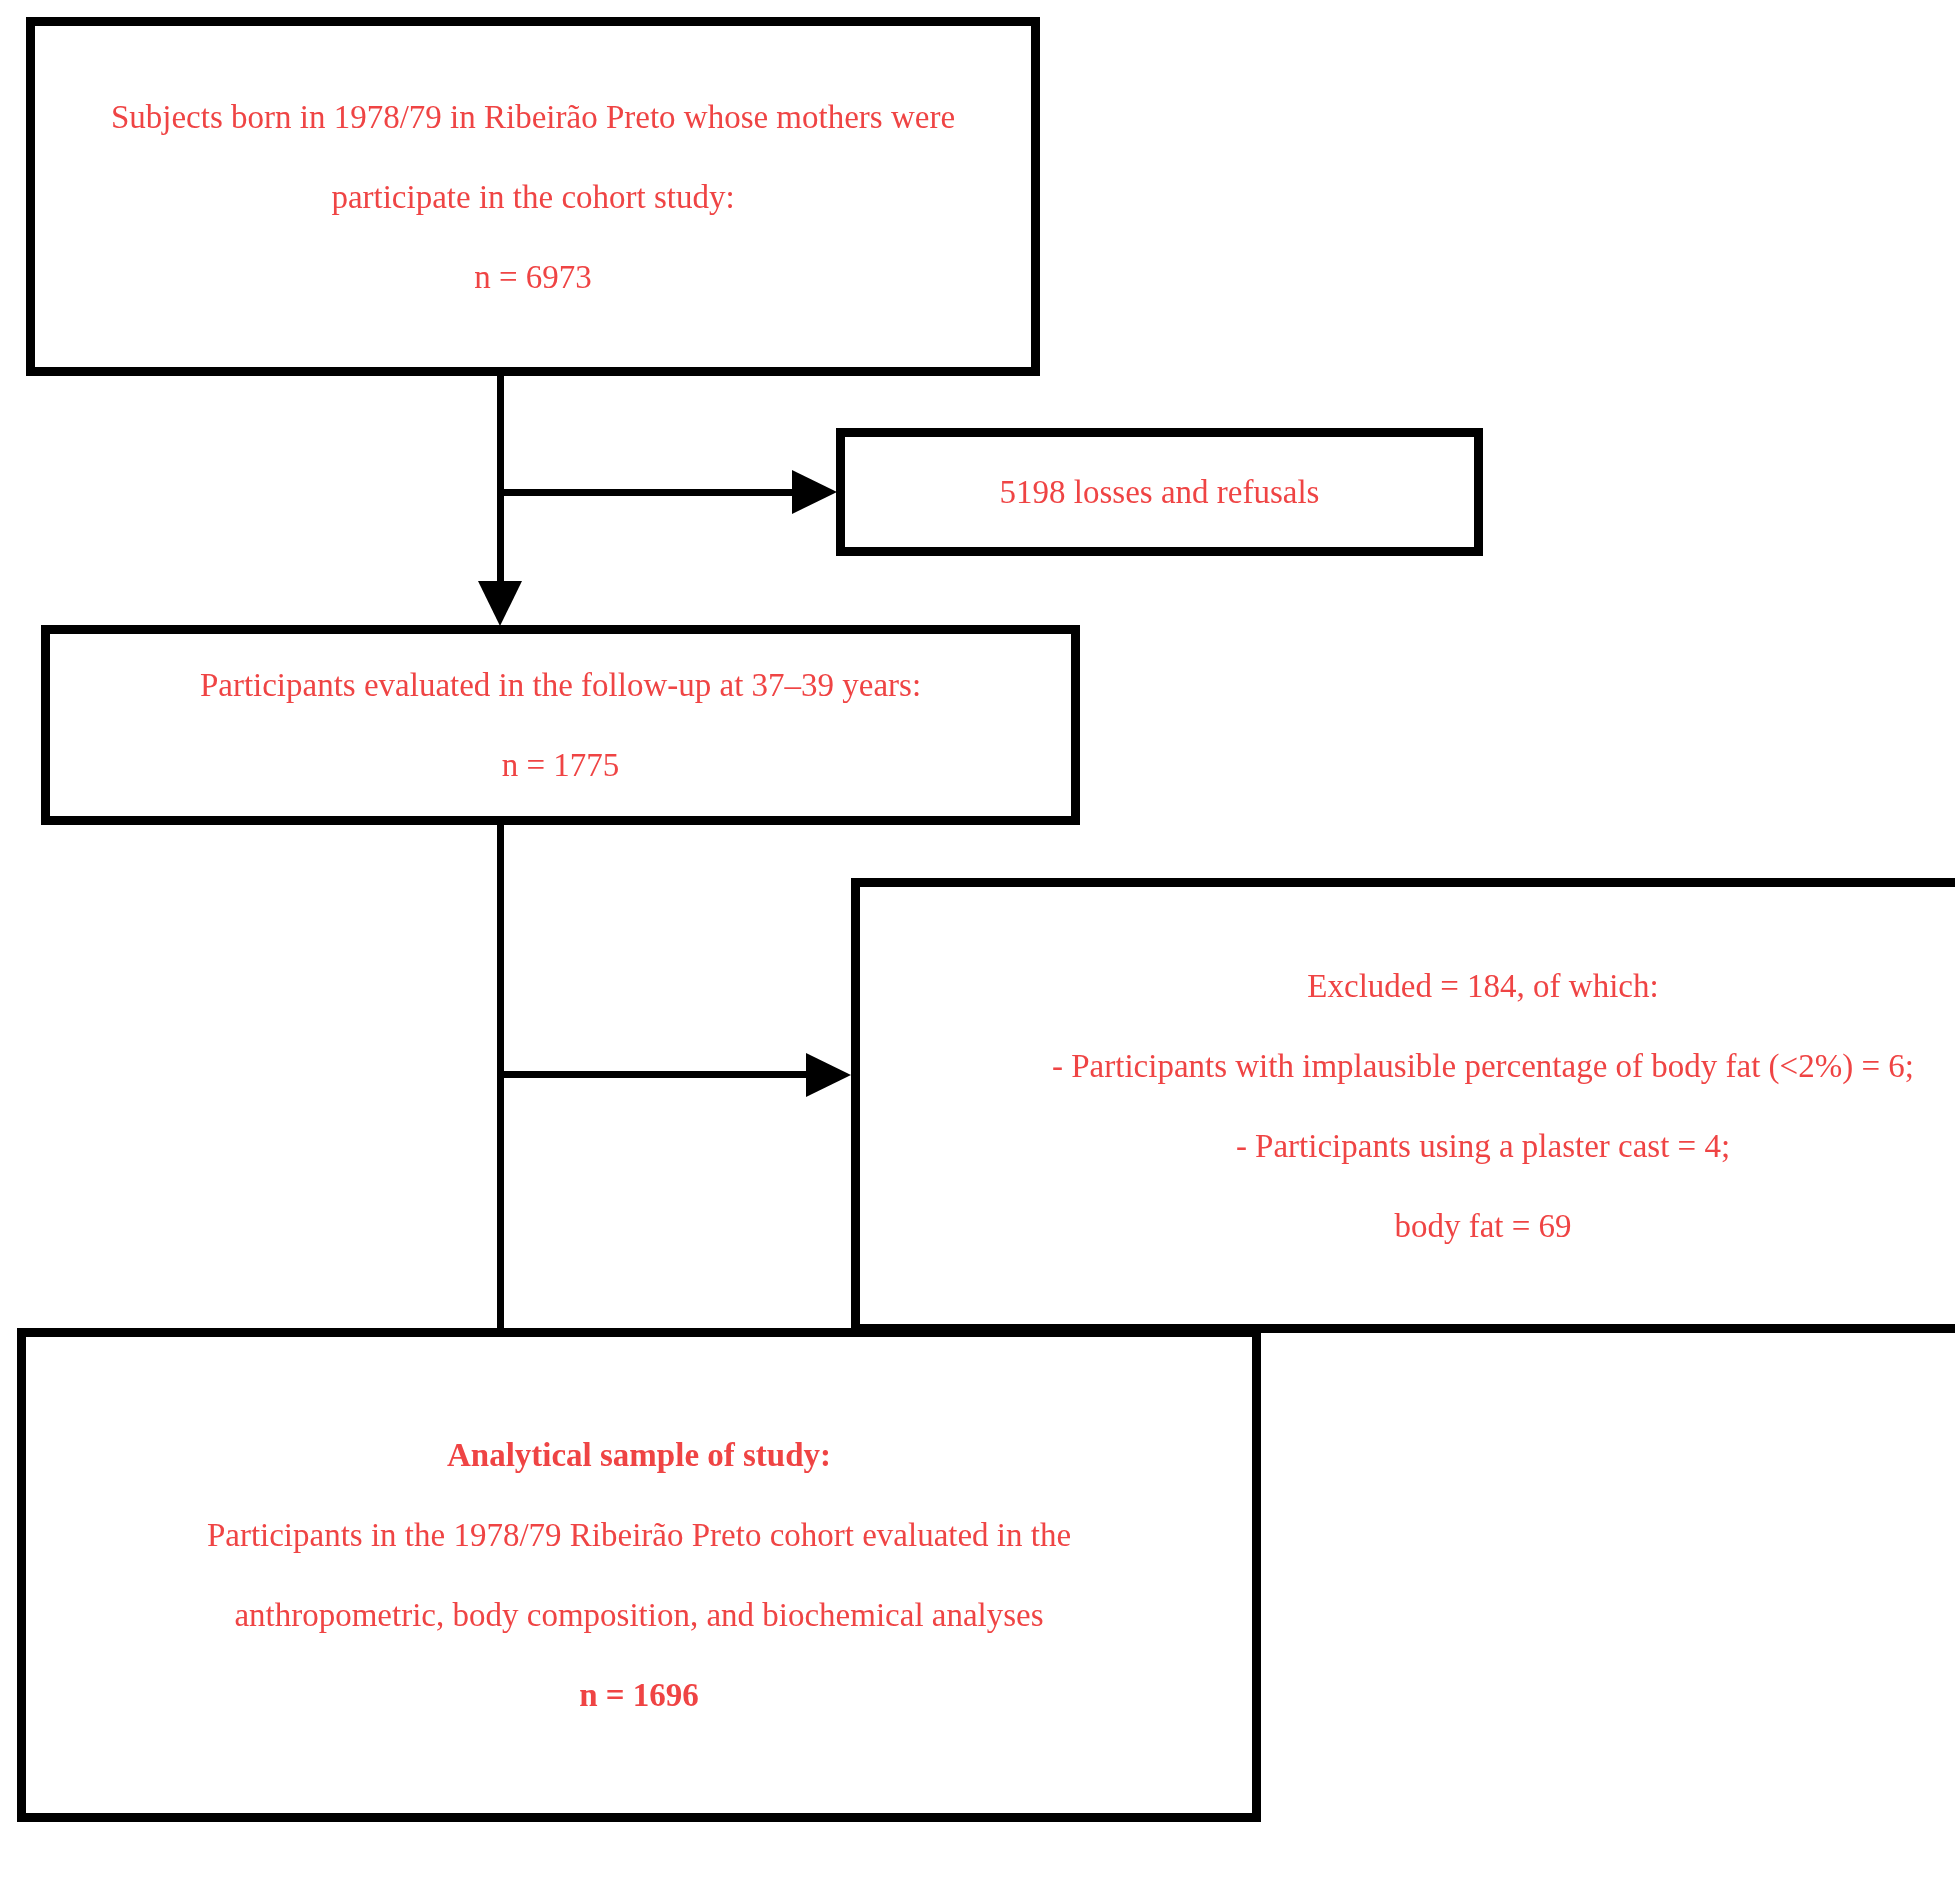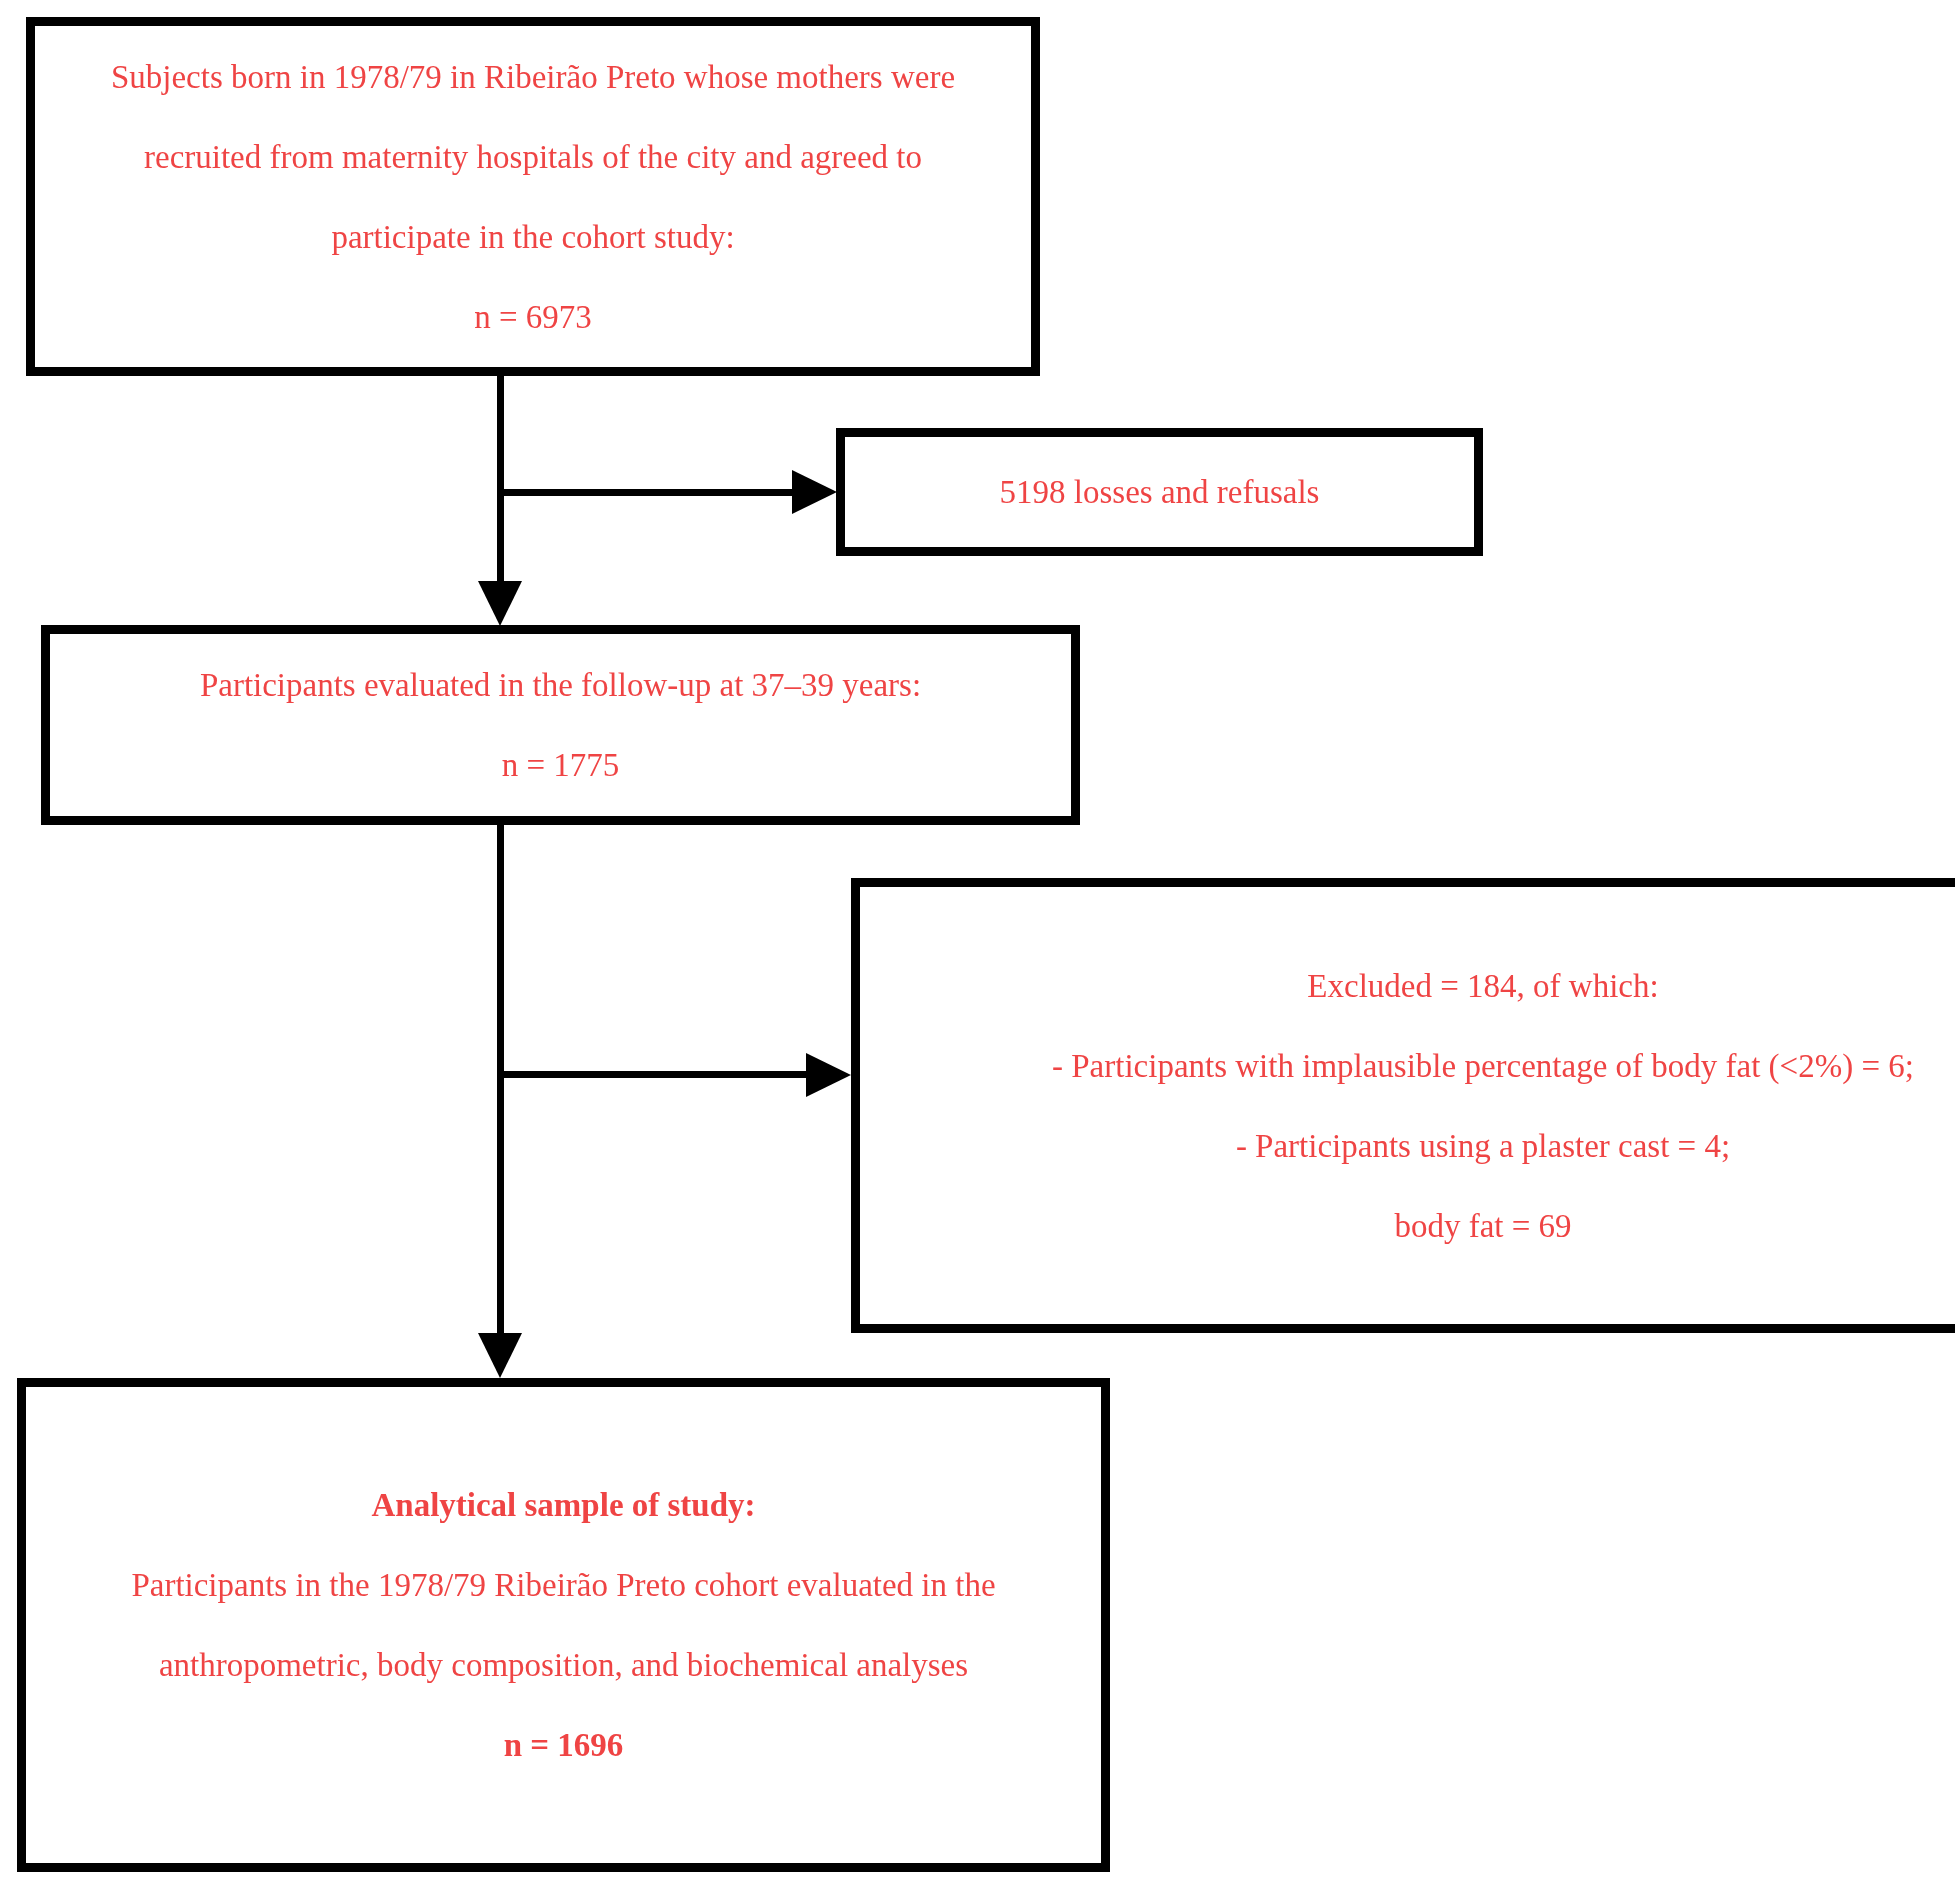--- a/index.html
+++ b/index.html
@@ -50,40 +50,39 @@
     border-top: 22px solid transparent;
     border-bottom: 22px solid transparent;
     border-left: 45px solid #000000;
   }
 
   
   #box-enrollment { left: 26px;   top: 17px;   width: 1014px; height: 359px; }
   #box-losses     { left: 836px; top: 428px;  width: 647px; height: 128px; text-align: center; }
   #box-followup   { left: 41px;   top: 625px; width: 1039px; height: 200px; text-align: center; }
   #box-excluded   { left: 851px; top: 878px; width: 1264px; height: 455px; }
-  #box-analytical { left: 17px;   top: 1378px; width: 1093px; height: 494px; }
+  #box-analytical { left: 17px;   top: 1328px; width: 1244px; height: 494px; }
 
   
   #stem1        { left: 497px;  top: 376px;  width: 7px;  height: 207px; }
   #stem1-head   { left: 478px;  top: 581px; }
   #branch1      { left: 497px;  top: 489px;  width: 299px; height: 7px; }
   #branch1-head { left: 792px; top: 470px; }
   #stem2        { left: 497px;  top: 825px; width: 7px;  height: 510px; }
   #stem2-head   { left: 478px;  top: 1333px; }
   #branch2      { left: 497px;  top: 1071px; width: 310px; height: 7px; }
   #branch2-head { left: 806px; top: 1053px; }
 </style>
 </head>
 <body>
 
 <div id="canvas">
 
   <div class="flowbox" id="box-enrollment">
     <div class="box-line">Subjects born in 1978/79 in Ribeirão Preto whose mothers were</div>
-    <div class="box-line">recruited from maternity hospitals of the city and agreed to</div>
     <div class="box-line">participate in the cohort study:</div>
     <div class="box-line">n = 6973</div>
   </div>
 
   <div class="conn-line" id="stem1"></div>
   <div class="arrowhead-down" id="stem1-head"></div>
   <div class="conn-line" id="branch1"></div>
   <div class="arrowhead-right" id="branch1-head"></div>
 
   <div class="flowbox" id="box-losses">

